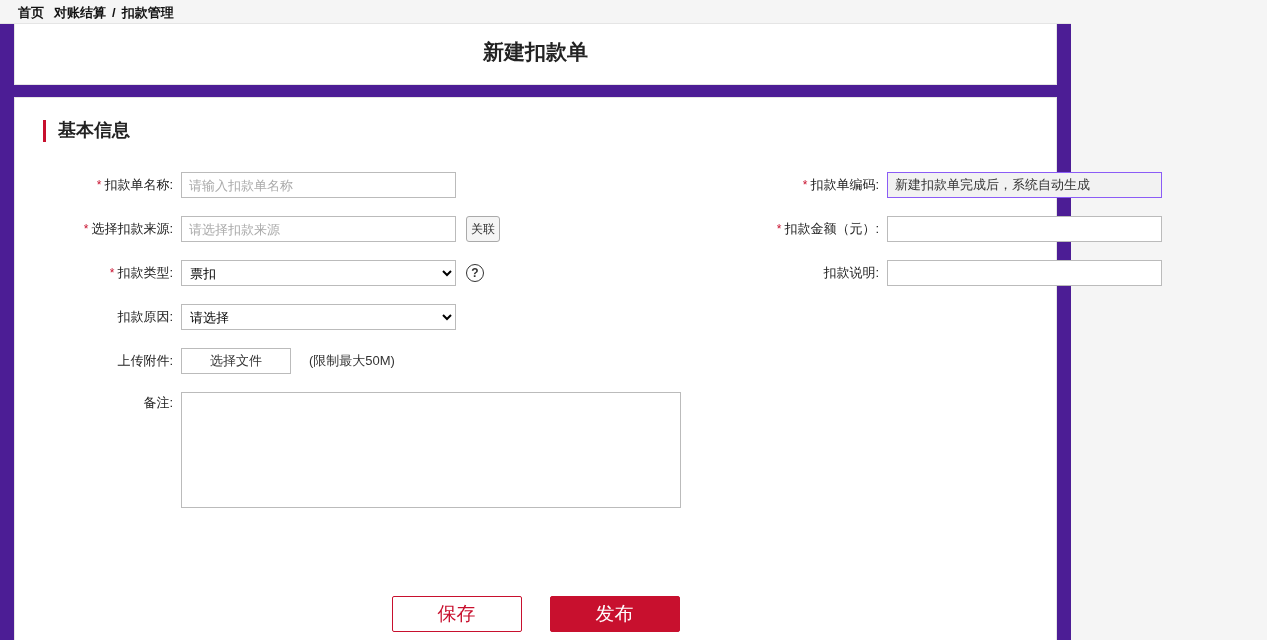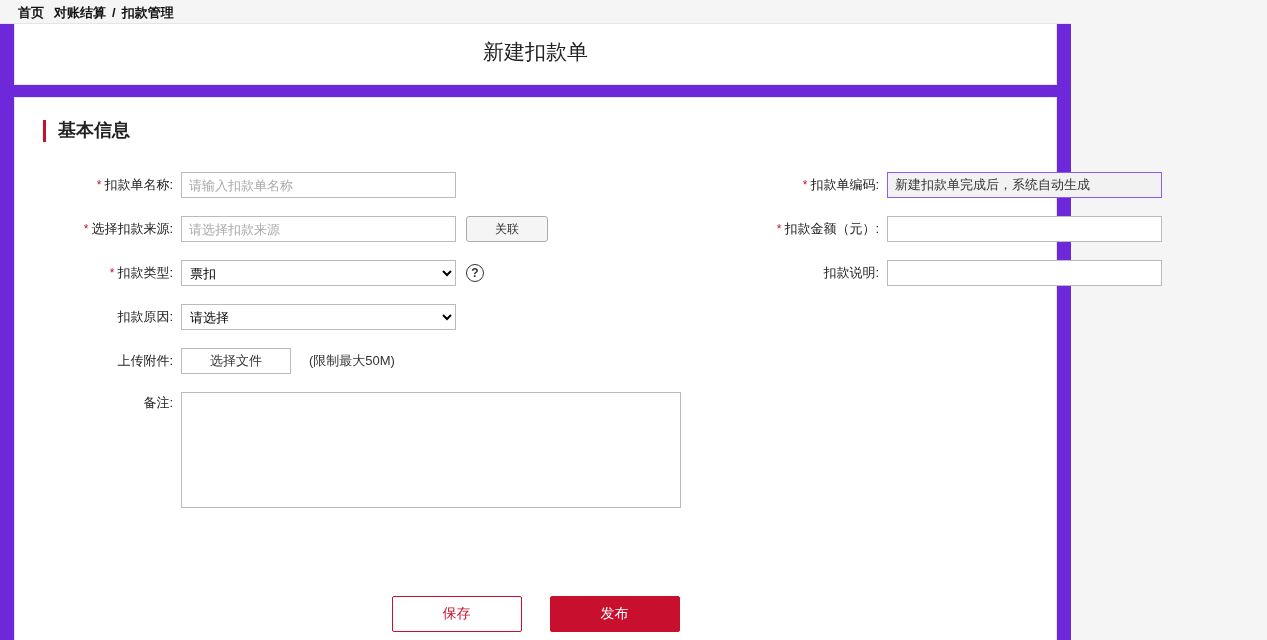--- a/index.html
+++ b/index.html
@@ -8,21 +8,21 @@
     body {
       margin: 0;
       font-family: "Microsoft YaHei", "PingFang SC", Arial, sans-serif;
       font-size: 13px;
       color: #333;
       background: #f5f5f5;
     }
     .page-container {
       width: 1071px;
       height: 640px;
-      background: #6d28d9;
+      background: #4c1d95;
       position: relative;
     }
     .breadcrumb-bar {
       height: 24px;
       padding: 2px 18px 0 18px;
       display: flex;
       align-items: center;
       background: #f5f5f5;
       border-bottom: 1px solid #e5e5e5;
     }
@@ -39,21 +39,21 @@
     }
     .title-panel {
       margin: 0 14px 0 14px;
       background: #fff;
       border: 1px solid #e5e5e5;
       border-top: none;
     }
     .page-title {
       text-align: center;
       font-size: 21px;
-      font-weight: 400;
+      font-weight: 700;
       color: #222;
       padding: 14px 0 18px 0;
     }
     .form-panel {
       margin: 12px 14px 0 14px;
       background: #fff;
       border: 1px solid #e5e5e5;
       padding: 20px 28px 130px 28px;
       position: relative;
     }
@@ -122,21 +122,21 @@
     .select-input {
       width: 275px;
       height: 26px;
       border: 1px solid #bbb;
       padding: 0 4px;
       font-size: 13px;
       background: #fff;
     }
     .link-button {
       height: 26px;
-      padding: 0 28px;
+      padding: 0 4px;
       margin-left: 10px;
       border: 1px solid #aaa;
       border-radius: 3px;
       background: #f5f5f5;
       font-size: 12px;
       cursor: pointer;
       color: #333;
     }
     .help-icon {
       margin-left: 10px;
@@ -187,21 +187,21 @@
       right: 0;
       bottom: 24px;
       display: flex;
       justify-content: center;
       gap: 28px;
     }
     .btn {
       width: 130px;
       height: 36px;
       border-radius: 2px;
-      font-size: 14px;
+      font-size: 19px;
       cursor: pointer;
     }
     .btn-save {
       background: #fff;
       border: 1px solid #c8102e;
       color: #c8102e;
     }
     .btn-publish {
       background: #c8102e;
       border: 1px solid #c8102e;

